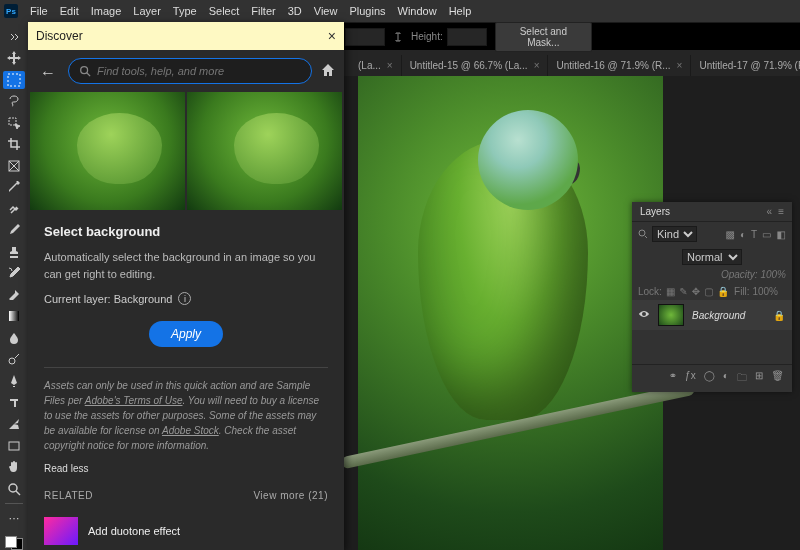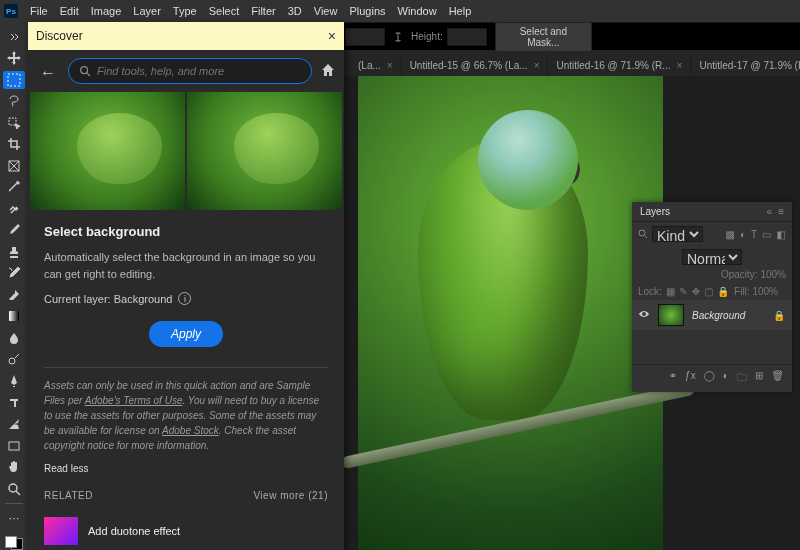--- a/index.html
+++ b/index.html
@@ -86,24 +86,24 @@
   .discover .related-bar{ display:flex; justify-content:space-between; font-size:10px; color:#aaa; letter-spacing:0.5px; padding-top:6px;}
   .discover .related-item{ display:flex; align-items:center; gap:10px; padding:6px 0;}
   .discover .ri-thumb{ width:34px; height:28px; background:linear-gradient(135deg,#ff2aa0,#6a1aff);}
   .discover .ri-label{ font-size:11px; color:#eee; font-weight:500;}
 
   
   .layers { position:absolute; right:8px; top:202px; width:160px; background:#323232; box-shadow:0 0 6px rgba(0,0,0,.5); font-size:10px; z-index:6;}
   .layers .hd{ display:flex; align-items:center; padding:4px 8px; color:#ddd;}
   .layers .hd .pc{ margin-left:auto; display:flex; gap:6px; color:#888;}
   .layers .row1{ display:flex; align-items:center; gap:4px; padding:4px 6px; border-top:1px solid #222;}
-  .layers select{ background:#262626; color:#ccc; border:1px solid #1a1a1a; font-size:14px; height:16px;}
+  .layers select{ background:#262626; color:#ccc; border:1px solid #1a1a1a; font-size:11px; height:16px;}
   .layers .icons{ margin-left:auto; display:flex; gap:5px; color:#888;}
   .layers .row2{ display:flex; align-items:center; gap:4px; padding:3px 6px; color:#777;flex-direction:column;}
-  .layers .row2 .v{ margin-left:auto;}
+  .layers .row2 .v{ margin-left:auto;font-style:italic;}
   .layers .row3{ display:flex; align-items:center; gap:4px; padding:3px 6px; color:#777;}
   .layers .layer{ display:flex; align-items:center; gap:8px; padding:4px 6px; background:#3a3a3a;}
   .layers .eye{ width:12px;}
   .layers .lth{ width:26px; height:22px; background:radial-gradient(circle,#6fb83a,#1e4a1a); border:1px solid #111;}
   .layers .lname{ font-style:italic; color:#ddd;}
   .layers .lock{ margin-left:auto; color:#aaa;}
   .layers .spacer{ height:34px;}
   .layers .foot{ display:flex; gap:8px; justify-content:flex-end; padding:5px 8px; border-top:1px solid #222; color:#999;}
 </style>
 </head>

